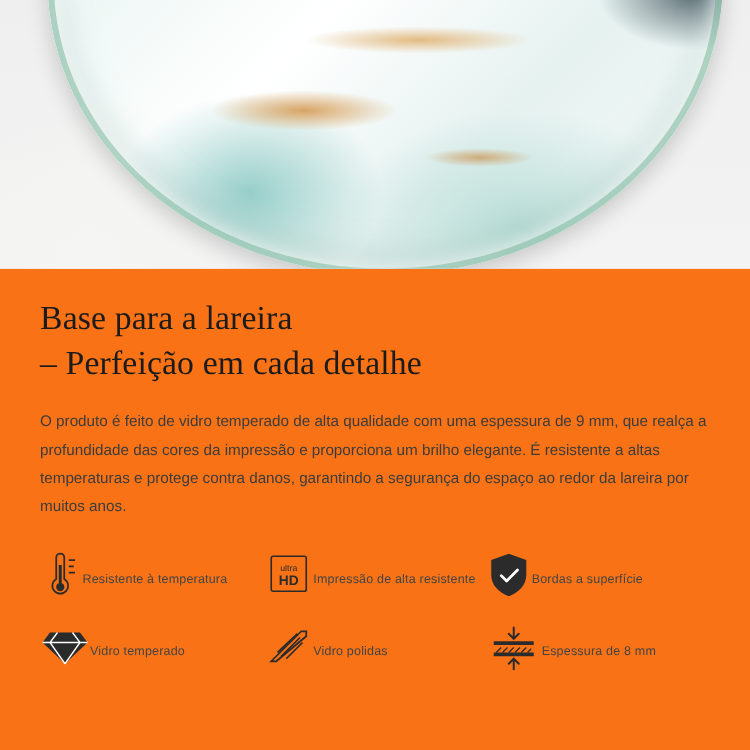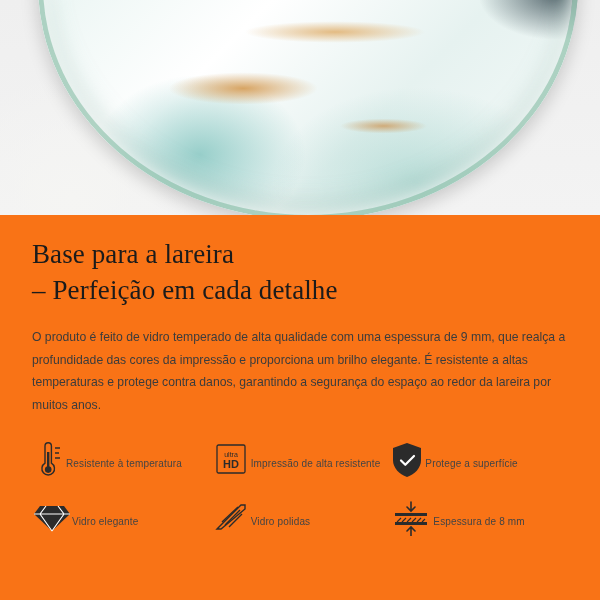--- a/index.html
+++ b/index.html
@@ -181,31 +181,31 @@
         <div class="feature-label">Impressão de alta resistente</div>
       </div>
 
       <div class="feature">
         <div class="feature-icon">
           <svg width="36" height="40" viewBox="0 0 36 40">
             <path d="M18 3 L32 8 v12c0 8-6 14-14 17C10 34 4 28 4 20V8z" fill="#2b2b2b"></path>
             <path d="M12 20.5 l4.3 4.3 L25 16" fill="none" stroke="#ffffff" stroke-width="2.2" stroke-linecap="round" stroke-linejoin="round"></path>
           </svg>
         </div>
-        <div class="feature-label">Protege a superfície</div>
+        <div class="feature-label">Bordas a superfície</div>
       </div>
 
       <div class="feature">
         <div class="feature-icon">
           <svg width="40" height="36" viewBox="0 0 40 36">
             <path d="M8 6 h24 l6 8 -18 17 L2 14z" fill="#2b2b2b"></path>
             <path d="M2 14 h36 M14 6 l-6 8 12 17 M26 6 l6 8 -12 17" fill="none" stroke="#ffffff" stroke-width="1.1"></path>
           </svg>
         </div>
-        <div class="feature-label">Vidro elegante</div>
+        <div class="feature-label">Vidro temperado</div>
       </div>
 
       <div class="feature">
         <div class="feature-icon">
           <svg width="40" height="34" viewBox="0 0 40 34" fill="none" stroke="#2b2b2b" stroke-width="1.4">
             <path d="M6 28 L30 4 L34 4 L34 8 L10 28 Z"></path>
             <path d="M14 24 L29 9 M18 26 L31 13 M11 21 L27 6"></path>
           </svg>
         </div>
         <div class="feature-label">Vidro polidas</div>

